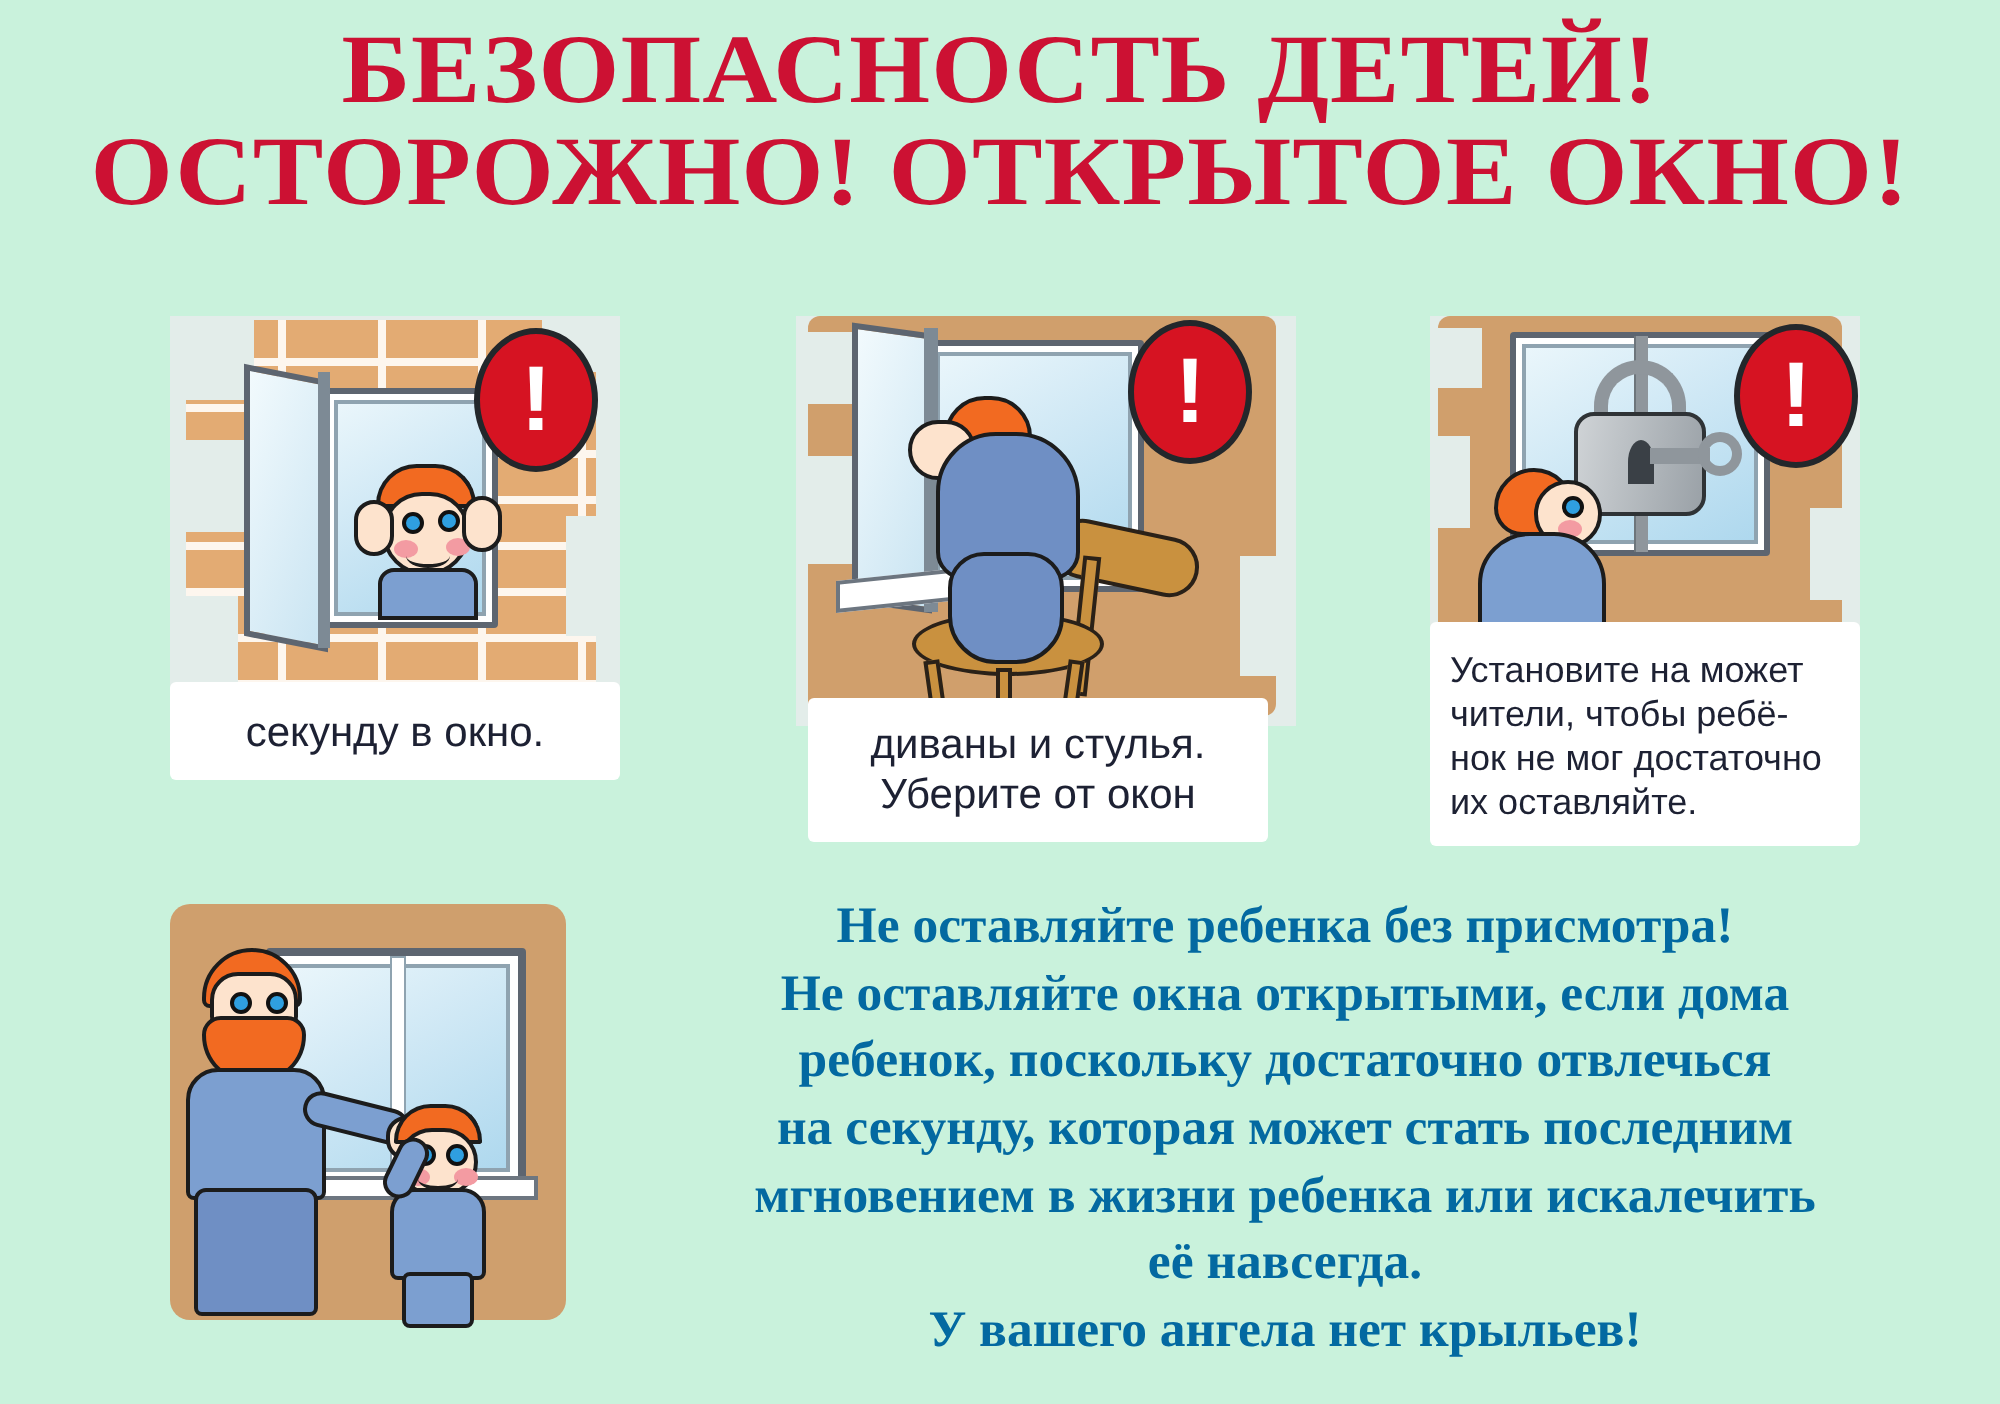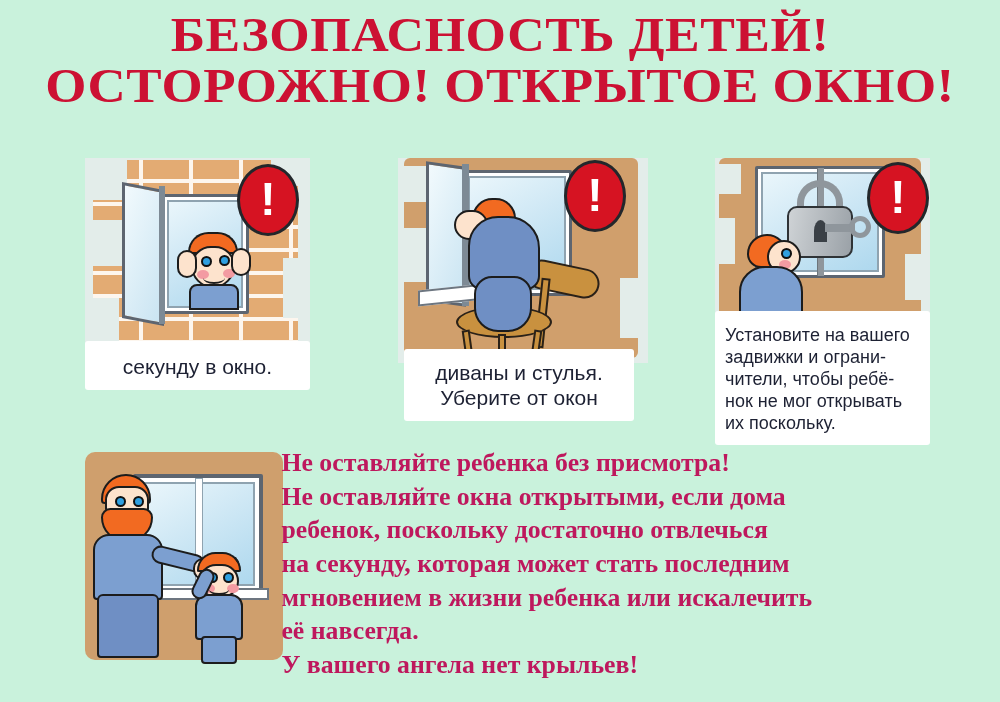--- a/index.html
+++ b/index.html
@@ -121,21 +121,21 @@
   .key-shaft{position:absolute;background:#8f969c;}
   .rod{position:absolute;background:#8f969c;border-left:1px solid #6d757b;}
 
   
   #bottom-art{position:absolute;left:85px;top:452px;width:205px;height:215px;}
   #bottom-art .bwall{position:absolute;left:0;top:0;width:198px;height:208px;background:#cf9f6d;border-radius:10px;}
 
   
   .bottom-text{
     position:absolute;left:285px;top:446px;width:715px;
-    color:#be185d;
+    text-align:center;color:#0369a1;
     font-family:"Liberation Serif",serif;font-weight:bold;
     font-size:25.5px;line-height:1.32;
   }
   .bottom-text div{white-space:nowrap;transform:scaleX(1.01);}
 </style>
 </head>
 <body>
 
 <div class="poster">
 
@@ -250,25 +250,24 @@
         <div class="cheek" style="left:64px;top:102px;"></div>
         <div class="shirt" style="position:absolute;left:24px;top:108px;width:64px;height:56px;border-radius:26px 26px 6px 6px;"></div>
       </div>
 
       <div class="warn" style="left:152px;top:4px;">
         <span class="bang">!</span>
       </div>
     </div>
 
     <div class="caption">
-      <div>Установите на вашего</div>
-      <div>задвижки и ограни-</div>
+      <div>Установите на может</div>
       <div>чители, чтобы ребё-</div>
-      <div>нок не мог открывать</div>
-      <div>их поскольку.</div>
+      <div>нок не мог достаточно</div>
+      <div>их оставляйте.</div>
     </div>
   </div>
 
   <div id="bottom-art">
     <div class="bwall"></div>
 
     <div class="win-frame" style="left:48px;top:22px;width:130px;height:120px;border-width:4px;"></div>
     <div class="glass" style="left:56px;top:30px;width:114px;height:104px;"></div>
     <div class="mullion" style="left:110px;top:26px;width:6px;height:112px;background:#ffffff;border:1px solid #8fa3b0;"></div>
     <div class="sill" style="left:42px;top:136px;width:142px;height:12px;"></div>

